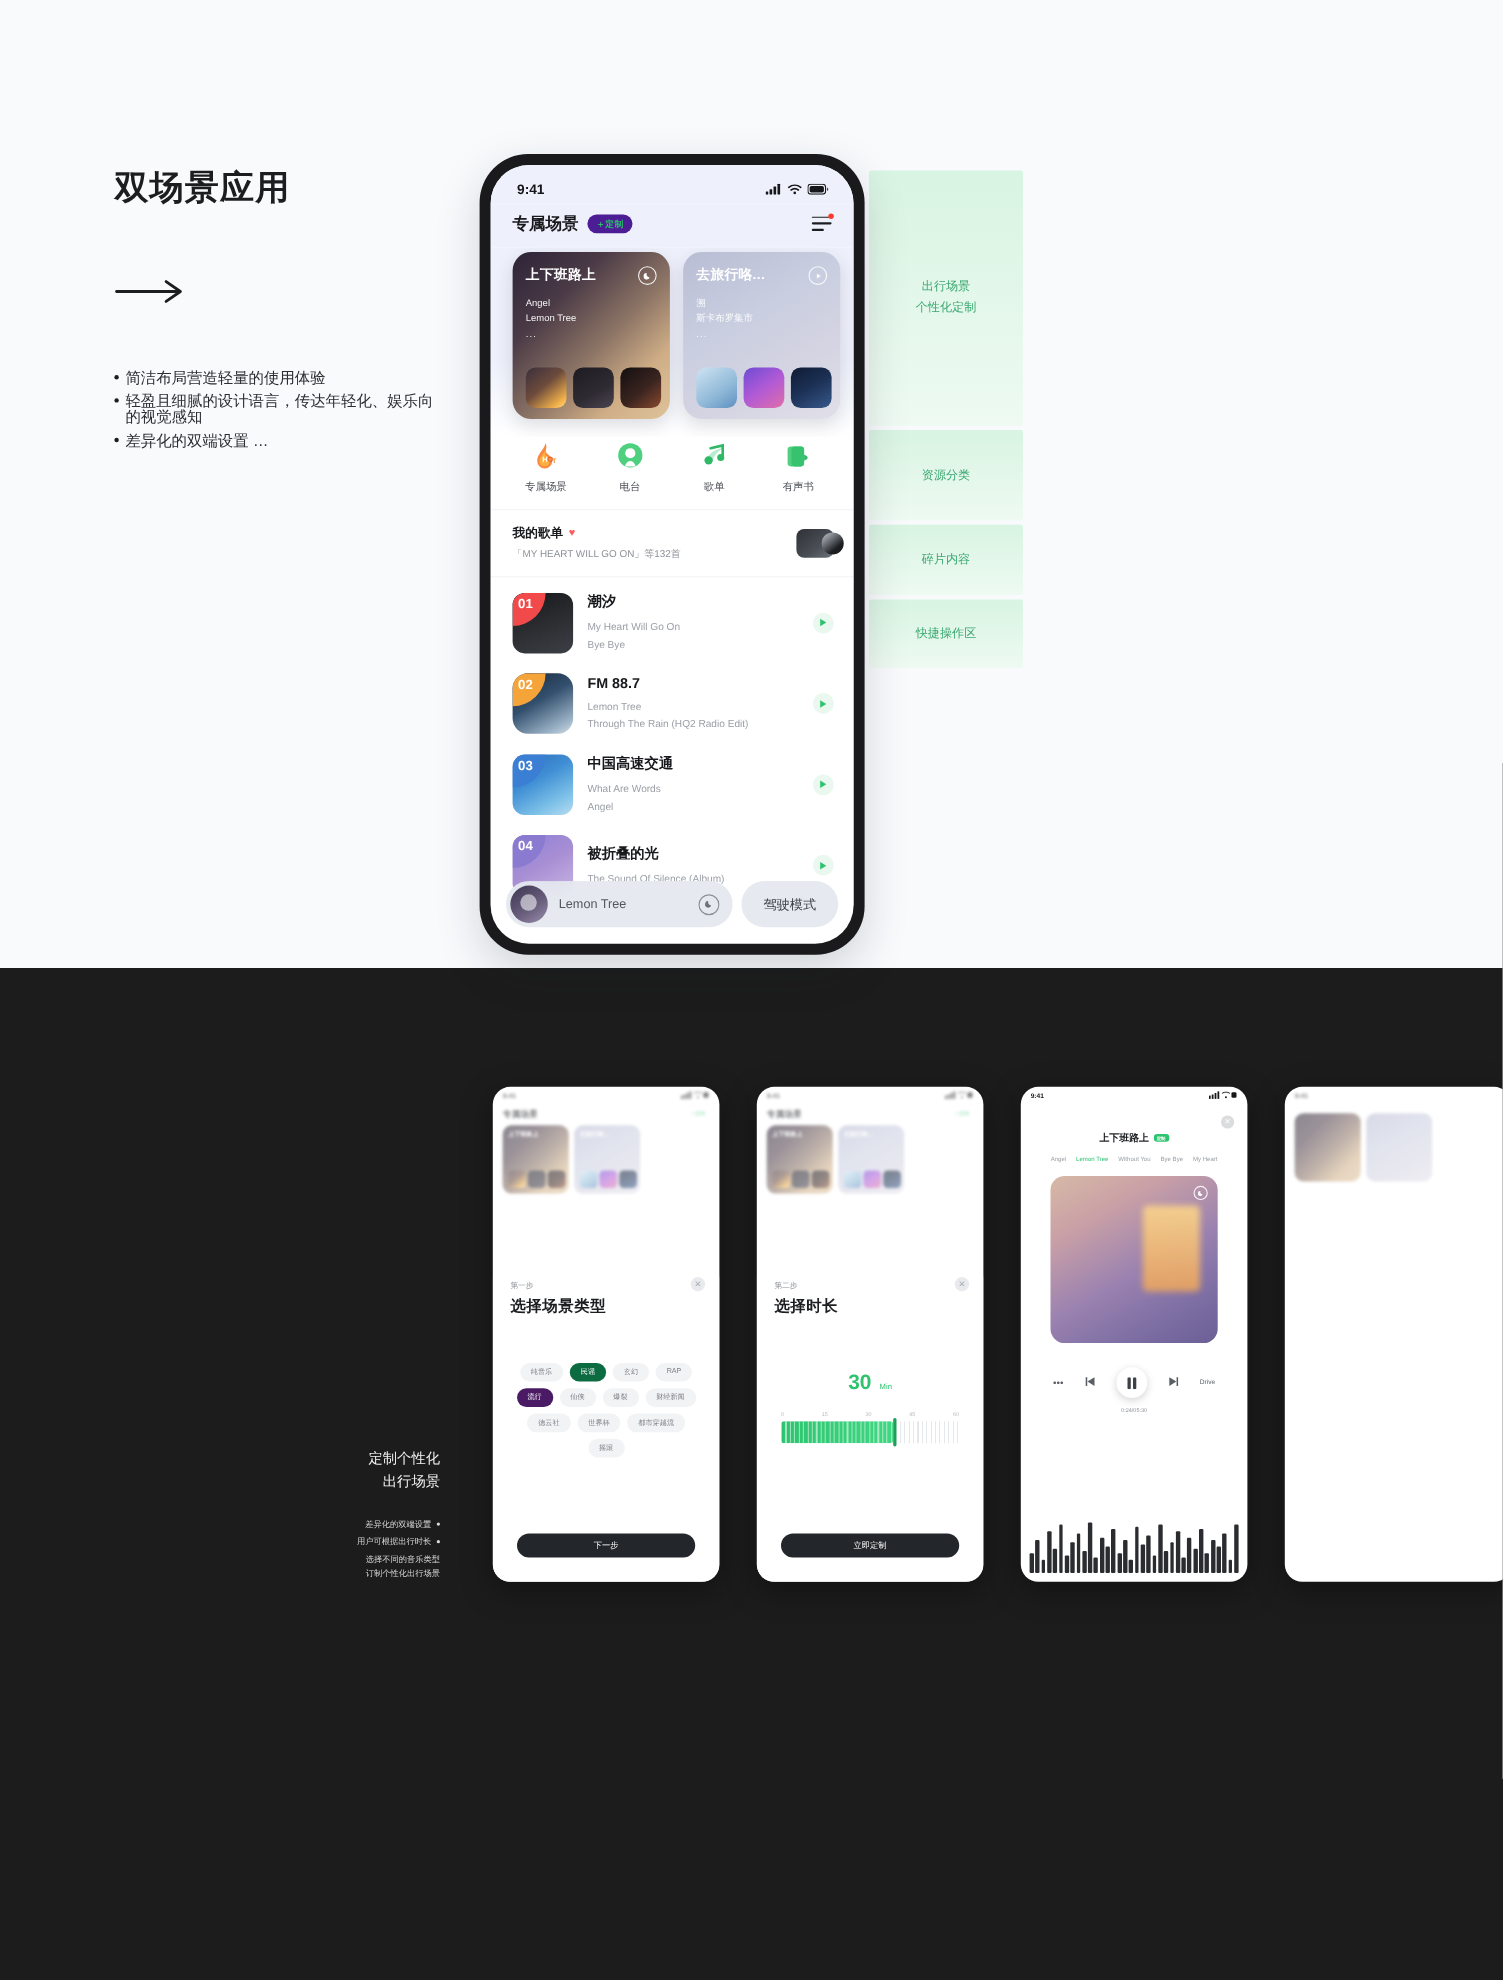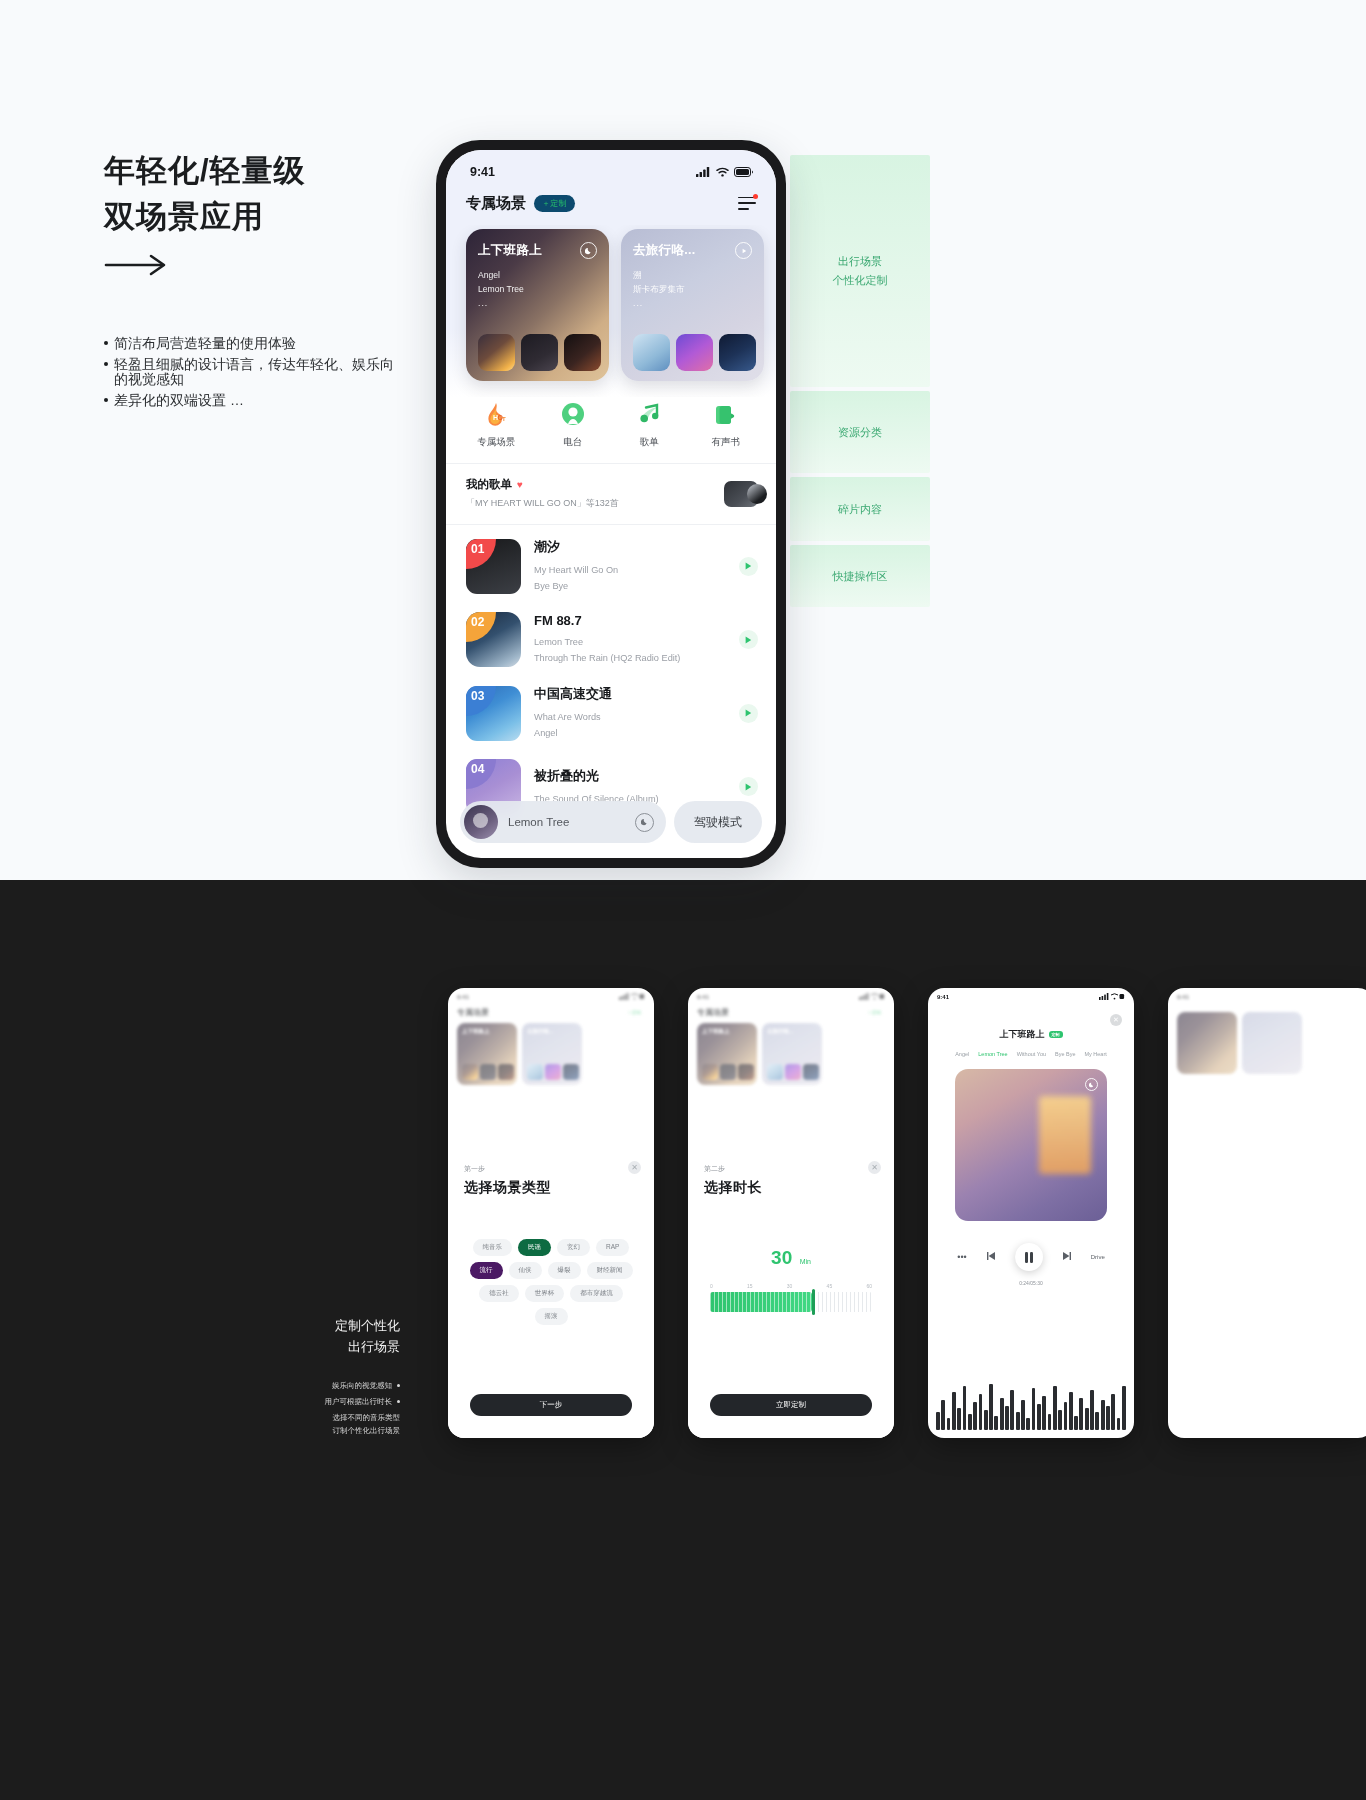--- a/index.html
+++ b/index.html
@@ -64,22 +64,22 @@
   .sb-time { font-size: 12.5px; font-weight: bold; color: #15171a; }
   .sb-right { display: flex; align-items: center; gap: 5px; }
 
   .app-header {
     background: #eef1fb; padding: 8px 20px 12px 20px;
     display: flex; align-items: center; justify-content: space-between;
   }
   .hdr-left { display: flex; align-items: center; gap: 8px; }
   .hdr-title { font-size: 15px; font-weight: bold; color: #17191c; }
   .custom-chip {
-    background: #0c4a6e; color: #27c06a; font-size: 8px;
-    padding: 3px 8px; border-radius: 10px; font-weight: normal;
+    background: #4c1d95; color: #27c06a; font-size: 8px;
+    padding: 3px 8px; border-radius: 10px; font-weight: bold;
     letter-spacing: .3px;
     text-align: right;
   }
   .menu-btn { position: relative; width: 18px; height: 14px; }
   .menu-btn i {
     display: block; height: 1.8px; background: #1b1d20; border-radius: 2px;
     margin-bottom: 4px;
   }
   .menu-btn i:nth-child(1) { width: 18px; }
   .menu-btn i:nth-child(2) { width: 18px; }
@@ -364,21 +364,20 @@
   .pl-time { text-align: center; font-size: 5px; color: #8d9298; margin-top: 9px; }
   .pl-wave { position: absolute; left: 0; right: 0; bottom: 0; height: 52px; display: flex; align-items: flex-end; gap: 1.5px; padding: 0 8px 8px 8px; }
   .pl-wave i { flex: 1 1 auto; background: #2a2c30; border-radius: 1px; }
 </style>
 </head>
 <body>
 
 <div class="top-section">
 
   <div class="headline">
-    <div class="headline-line">年轻化/轻量级</div>
     <div class="headline-line">双场景应用</div>
   </div>
 
   <div class="arrow-wrap">
     <svg width="66" height="26" viewBox="0 0 66 26">
       <path d="M2 13 H58" stroke="#1b1d1f" stroke-width="2.6" fill="none" stroke-linecap="round"></path>
       <path d="M47 4 L60 13 L47 22" stroke="#1b1d1f" stroke-width="2.6" fill="none" stroke-linecap="round" stroke-linejoin="round"></path>
     </svg>
   </div>
 
@@ -643,21 +642,21 @@
   </div>
 </div>
 
 <div class="dark-section"></div>
 
 <div class="dark-caption">
   <div class="dc-line">定制个性化</div>
   <div class="dc-line">出行场景</div>
   <div class="dc-bullets">
     <div class="dc-bullet">
-      <span>娱乐向的视觉感知</span>
+      <span>差异化的双端设置</span>
       <span class="dc-dot"></span>
     </div>
     <div class="dc-bullet">
       <span>用户可根据出行时长</span>
       <span class="dc-dot"></span>
     </div>
     <div class="dc-plain">选择不同的音乐类型</div>
     <div class="dc-plain">订制个性化出行场景</div>
   </div>
 </div>

